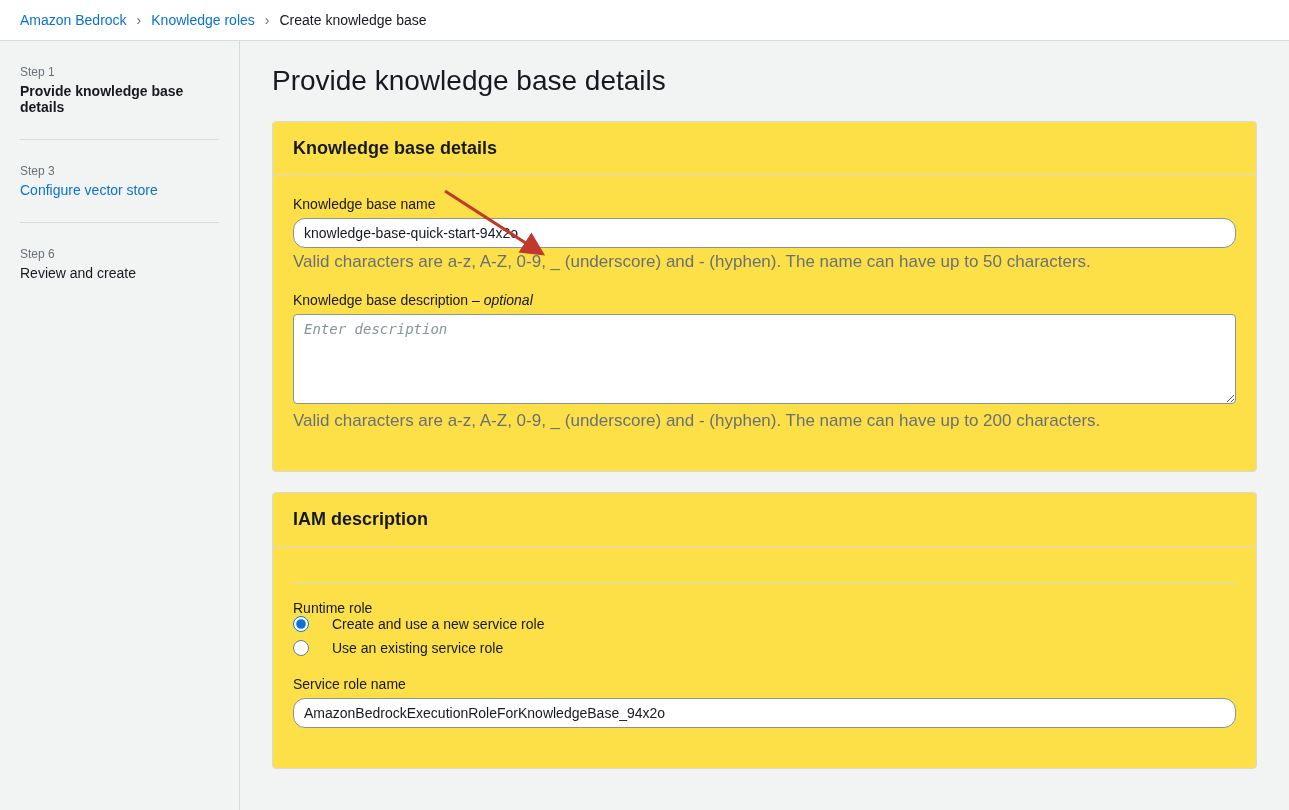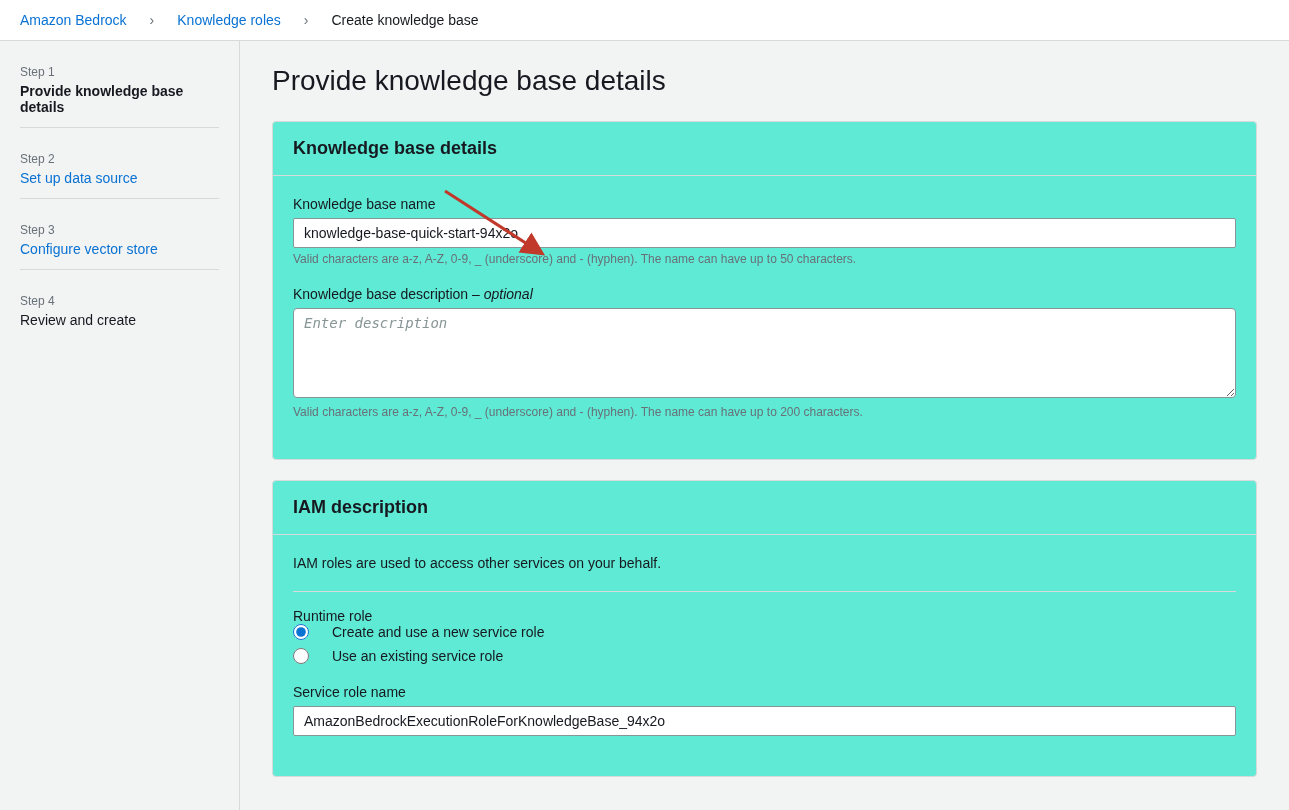--- a/index.html
+++ b/index.html
@@ -9,21 +9,21 @@
       background: #f2f3f3;
       color: #16191f;
       min-height: 810px;
     }
 
     
     .breadcrumb {
       display: flex;
       align-items: center;
       padding: 12px 20px;
-      gap: 23px;
+      gap: 10px;
       background: #fff;
       border-bottom: 1px solid #d5dbdb;
     }
     .breadcrumb a {
       color: #0972d3;
       text-decoration: none;
       font-size: 14px;
     }
     .breadcrumb-sep {
       color: #687078;
@@ -43,21 +43,21 @@
     
     .sidebar {
       width: 240px;
       min-width: 240px;
       padding: 24px 20px;
       background: #f2f3f3;
       border-right: 1px solid #d5dbdb;
     }
     .step-item {
       margin-bottom: 24px;
-      padding-bottom: 12px;
+      padding-bottom: 24px;
       border-bottom: 1px solid #d5dbdb;
     }
     .step-item:last-child {
       border-bottom: none;
     }
     .step-label {
       font-size: 12px;
       color: #687078;
       margin-bottom: 4px;
     }
@@ -83,21 +83,21 @@
 
     .page-title {
       font-size: 28px;
       font-weight: 400;
       color: #16191f;
       margin-bottom: 24px;
     }
 
     
     .section-card {
-      background: #5eead4;
+      background: #fde047;
       border: 1px solid #d5dbdb;
       border-radius: 4px;
       margin-bottom: 20px;
     }
     .section-header {
       padding: 16px 20px;
       border-bottom: 1px solid #d5dbdb;
     }
     .section-title {
       font-size: 18px;
@@ -121,21 +121,21 @@
     }
     .form-label em {
       font-style: italic;
       font-weight: 400;
     }
     .form-input {
       width: 100%;
       padding: 6px 10px;
       font-size: 14px;
       border: 1px solid #879596;
-      border-radius: 2px;
+      border-radius: 12px;
       outline: none;
       color: #16191f;
       background: #fff;
     }
     .form-textarea {
       width: 100%;
       padding: 6px 10px;
       font-size: 14px;
       border: 1px solid #879596;
       border-radius: 4px;
@@ -143,21 +143,21 @@
       color: #16191f;
       background: #fff;
       resize: vertical;
       min-height: 90px;
     }
     .form-textarea::placeholder {
       color: #879596;
       font-style: italic;
     }
     .form-hint {
-      font-size: 12px;
+      font-size: 17px;
       color: #687078;
       margin-top: 4px;
     }
 
     
     .iam-desc {
       font-size: 14px;
       color: #16191f;
       margin-bottom: 20px;
     }
@@ -217,29 +217,25 @@
 </nav>
 
 <div class="layout">
 
   <aside class="sidebar">
     <div class="step-item">
       <div class="step-label">Step 1</div>
       <div class="step-title">Provide knowledge base details</div>
     </div>
     <div class="step-item">
-      <div class="step-label">Step 2</div>
-      <a href="#" class="step-title-link">Set up data source</a>
-    </div>
-    <div class="step-item">
       <div class="step-label">Step 3</div>
       <a href="#" class="step-title-link">Configure vector store</a>
     </div>
     <div class="step-item">
-      <div class="step-label">Step 4</div>
+      <div class="step-label">Step 6</div>
       <div class="step-title" style="font-weight:400;">Review and create</div>
     </div>
   </aside>
 
   <main class="main-content">
 
     <svg class="arrow-annotation" viewBox="0 0 120 80" xmlns="http://www.w3.org/2000/svg">
       <defs>
         <marker id="arrowhead" markerWidth="8" markerHeight="8" refX="4" refY="4" orient="auto">
           <path d="M0,0 L0,8 L8,4 Z" fill="#c0392b"></path>
@@ -272,21 +268,20 @@
 
       </div>
     </div>
 
     <div class="section-card">
       <div class="section-header">
         <h2 class="section-title">IAM description</h2>
       </div>
       <div class="section-body">
 
-        <p class="iam-desc">IAM roles are used to access other services on your behalf.</p>
 
         <hr class="iam-divider">
 
         <div class="form-group">
           <div class="runtime-role-label">Runtime role</div>
 
           <div class="radio-group">
             <div class="radio-item">
               <input type="radio" id="radio-new" name="service-role" checked="" style="">
               <label for="radio-new">Create and use a new service role</label>

